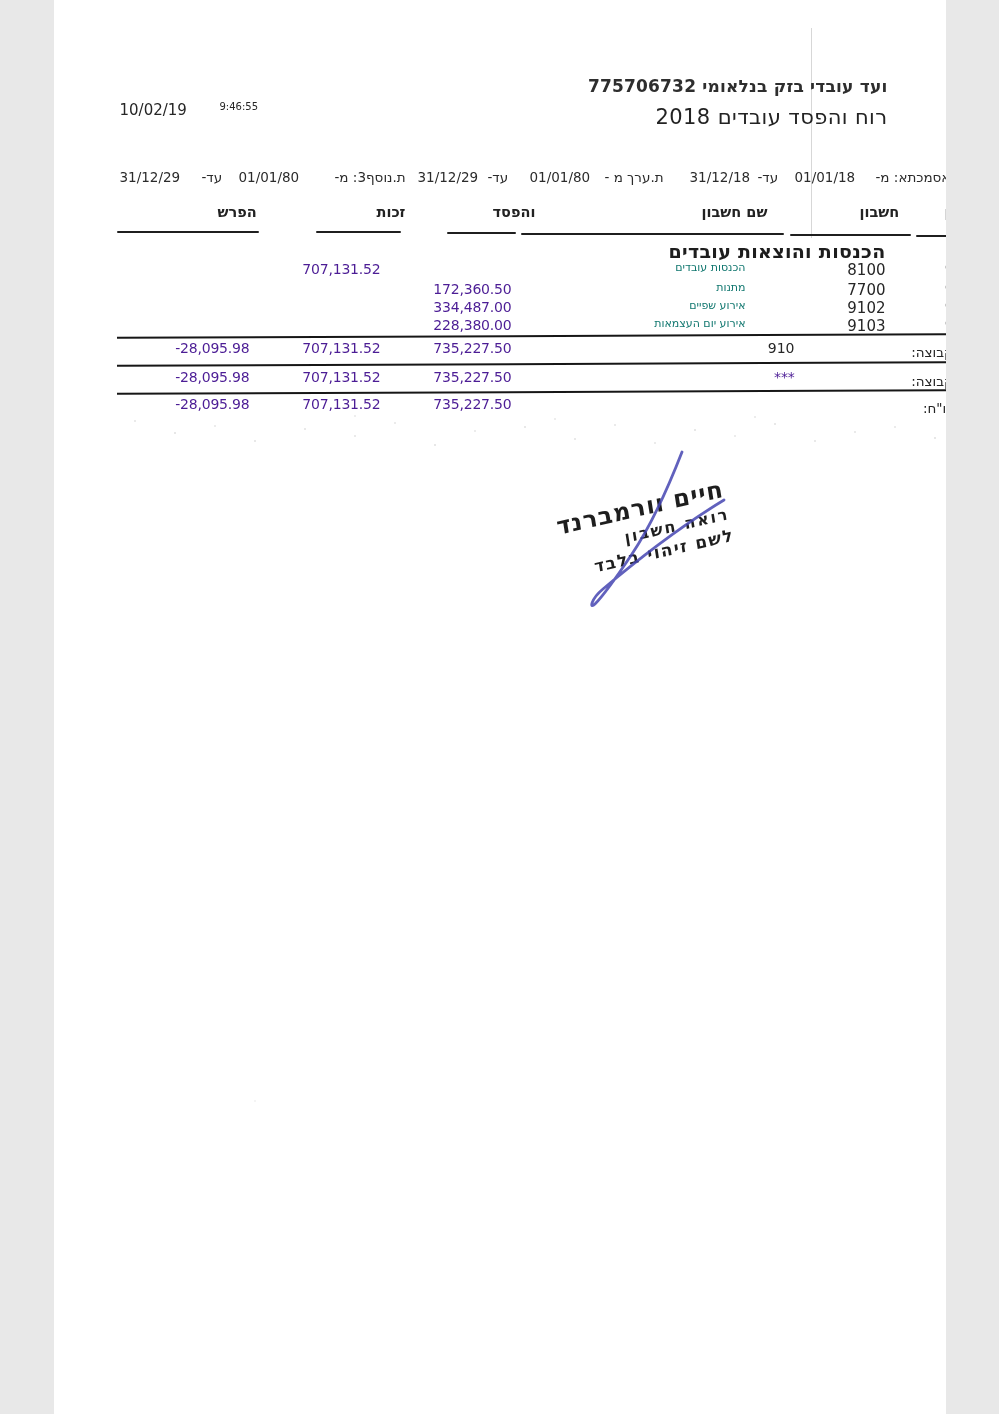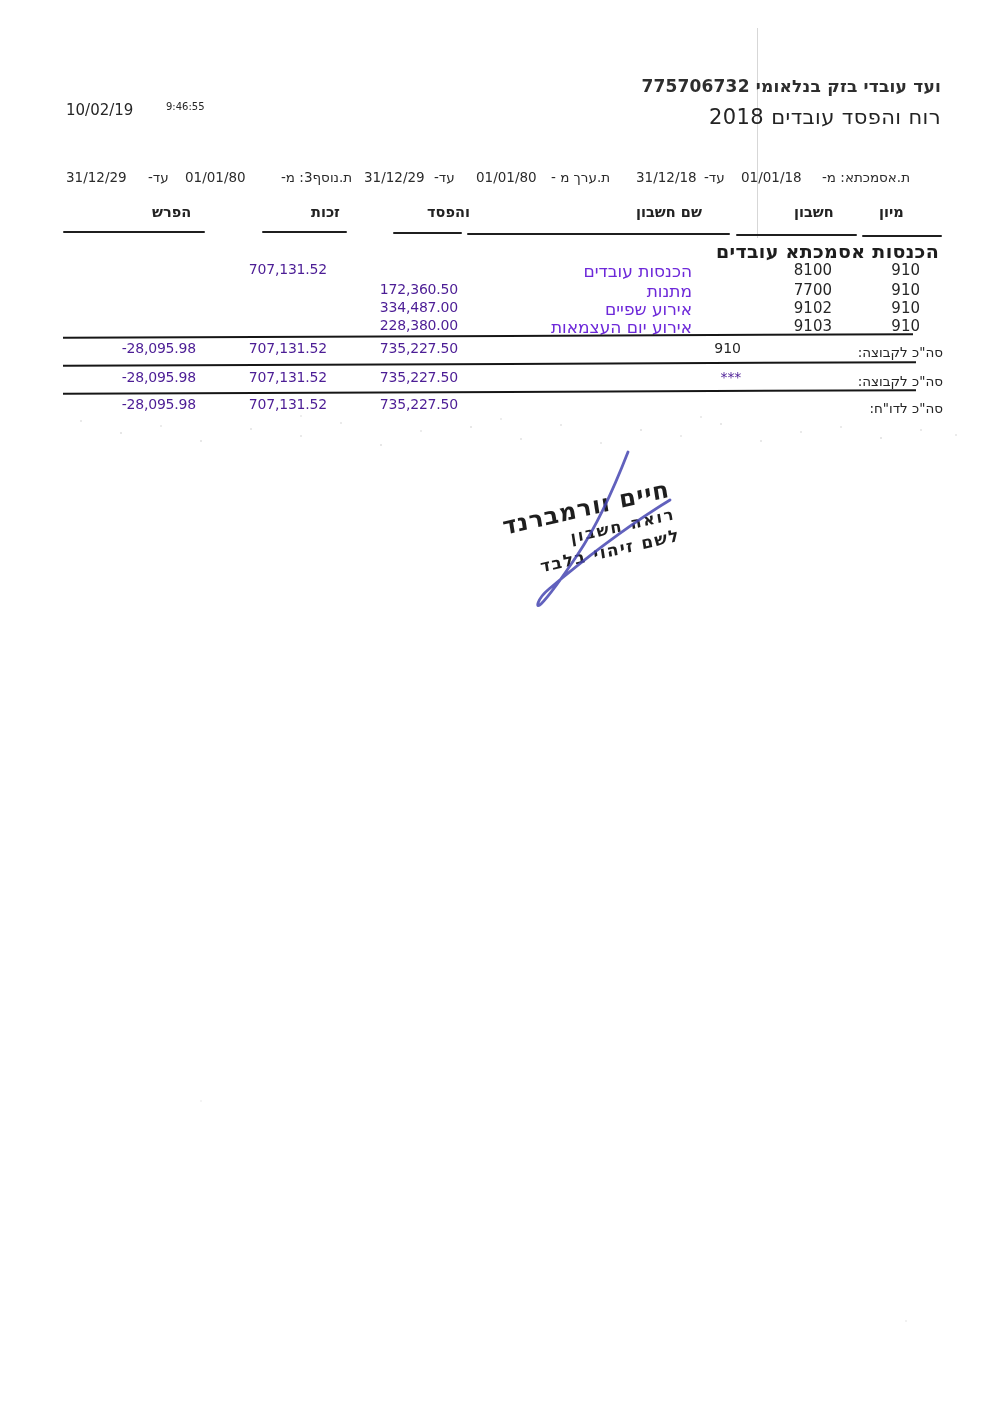--- a/index.html
+++ b/index.html
@@ -1,48 +1,48 @@
 <!DOCTYPE html>
 <html lang="he"><head>
 <meta charset="utf-8">
 <style>
   html,body{margin:0;padding:0;background:#e8e8e8;}
   .page{
     position:relative;
-    width:999px;height:1414px;
+    width:892px;height:1414px;
     margin:0 auto;
     background:#ffffff;
     font-family:"DejaVu Sans","Liberation Sans",sans-serif;
     color:#262626;
     overflow:hidden;
   }
   .abs{position:absolute;white-space:nowrap;}
   .rtl{direction:rtl;unicode-bidi:plaintext;}
   .ltr{direction:ltr;}
 
   
   .org-line{top:76px;right:58px;font-size:17px;font-weight:700;color:#2e2e2e;letter-spacing:.2px;}
   .doc-title{top:105px;right:58px;font-size:21px;font-weight:400;color:#232323;letter-spacing:.4px;}
   .print-date{top:101px;left:66px;font-size:15px;}
   .print-time{top:101px;left:166px;font-size:10px;}
 
   
   .param{top:169px;font-size:13.5px;color:#2b2b2b;}
 
   
-  .h-col{top:204px;font-size:14.5px;font-weight:700;color:#222;}
+  .h-col{top:204px;font-size:14.5px;font-weight:700;color:#222;margin-left:12px;}
   .u{position:absolute;height:2px;background:#1f1f1f;border-radius:1px;}
 
   .section-title{top:240px;right:60px;font-size:19px;font-weight:700;color:#1d1d1d;letter-spacing:.3px;}
 
   
   .cell{position:absolute;font-size:14px;}
   .c-sort{left:860px;width:60px;text-align:right;font-size:15px;}
   .c-acct{left:772px;width:60px;text-align:right;font-size:15px;}
-  .c-name{left:530px;width:162px;text-align:right;direction:rtl;font-size:17px;color:#6d28d9;}
+  .c-name{left:530px;width:162px;text-align:right;direction:rtl;font-size:11px;color:#0f766e;}
   .c-debit{left:356px;width:102px;text-align:right;}
   .c-credit{left:225px;width:102px;text-align:right;}
   .c-diff{left:94px;width:102px;text-align:right;}
   .c-group{left:681px;width:60px;text-align:right;font-size:14px;}
   .t-label{left:843px;width:100px;text-align:right;direction:rtl;font-size:13.5px;color:#242424;}
   .num{font-weight:400;letter-spacing:-.2px;color:#4c1d95;}
   .r1{top:261px}.r2{top:281px}.r3{top:299px}.r4{top:317px}
   .t1{top:340px}.t2{top:369px}.t3{top:396px}
   .tl1{top:344px}.tl2{top:373px}.tl3{top:400px}
 
@@ -129,21 +129,21 @@
   <span class="abs rtl h-col" style="left:311px">זכות</span>
   <span class="abs rtl h-col" style="left:152px">הפרש</span>
 
   <div class="u" style="left:63px;top:231px;width:142px"></div>
   <div class="u" style="left:262px;top:231px;width:85px"></div>
   <div class="u" style="left:393px;top:232px;width:69px"></div>
   <div class="u" style="left:467px;top:233px;width:263px"></div>
   <div class="u" style="left:736px;top:234px;width:121px"></div>
   <div class="u" style="left:862px;top:235px;width:80px"></div>
 
-  <div class="abs rtl section-title">הכנסות אסמכתא עובדים</div>
+  <div class="abs rtl section-title">הכנסות והוצאות עובדים</div>
 
   <span class="cell c-sort r1">910</span>
   <span class="cell c-acct r1">8100</span>
   <span class="cell c-name r1">הכנסות עובדים</span>
   <span class="cell c-credit r1 num">707,131.52</span>
 
   <span class="cell c-sort r2">910</span>
   <span class="cell c-acct r2">7700</span>
   <span class="cell c-name r2">מתנות</span>
   <span class="cell c-debit r2 num">172,360.50</span>

